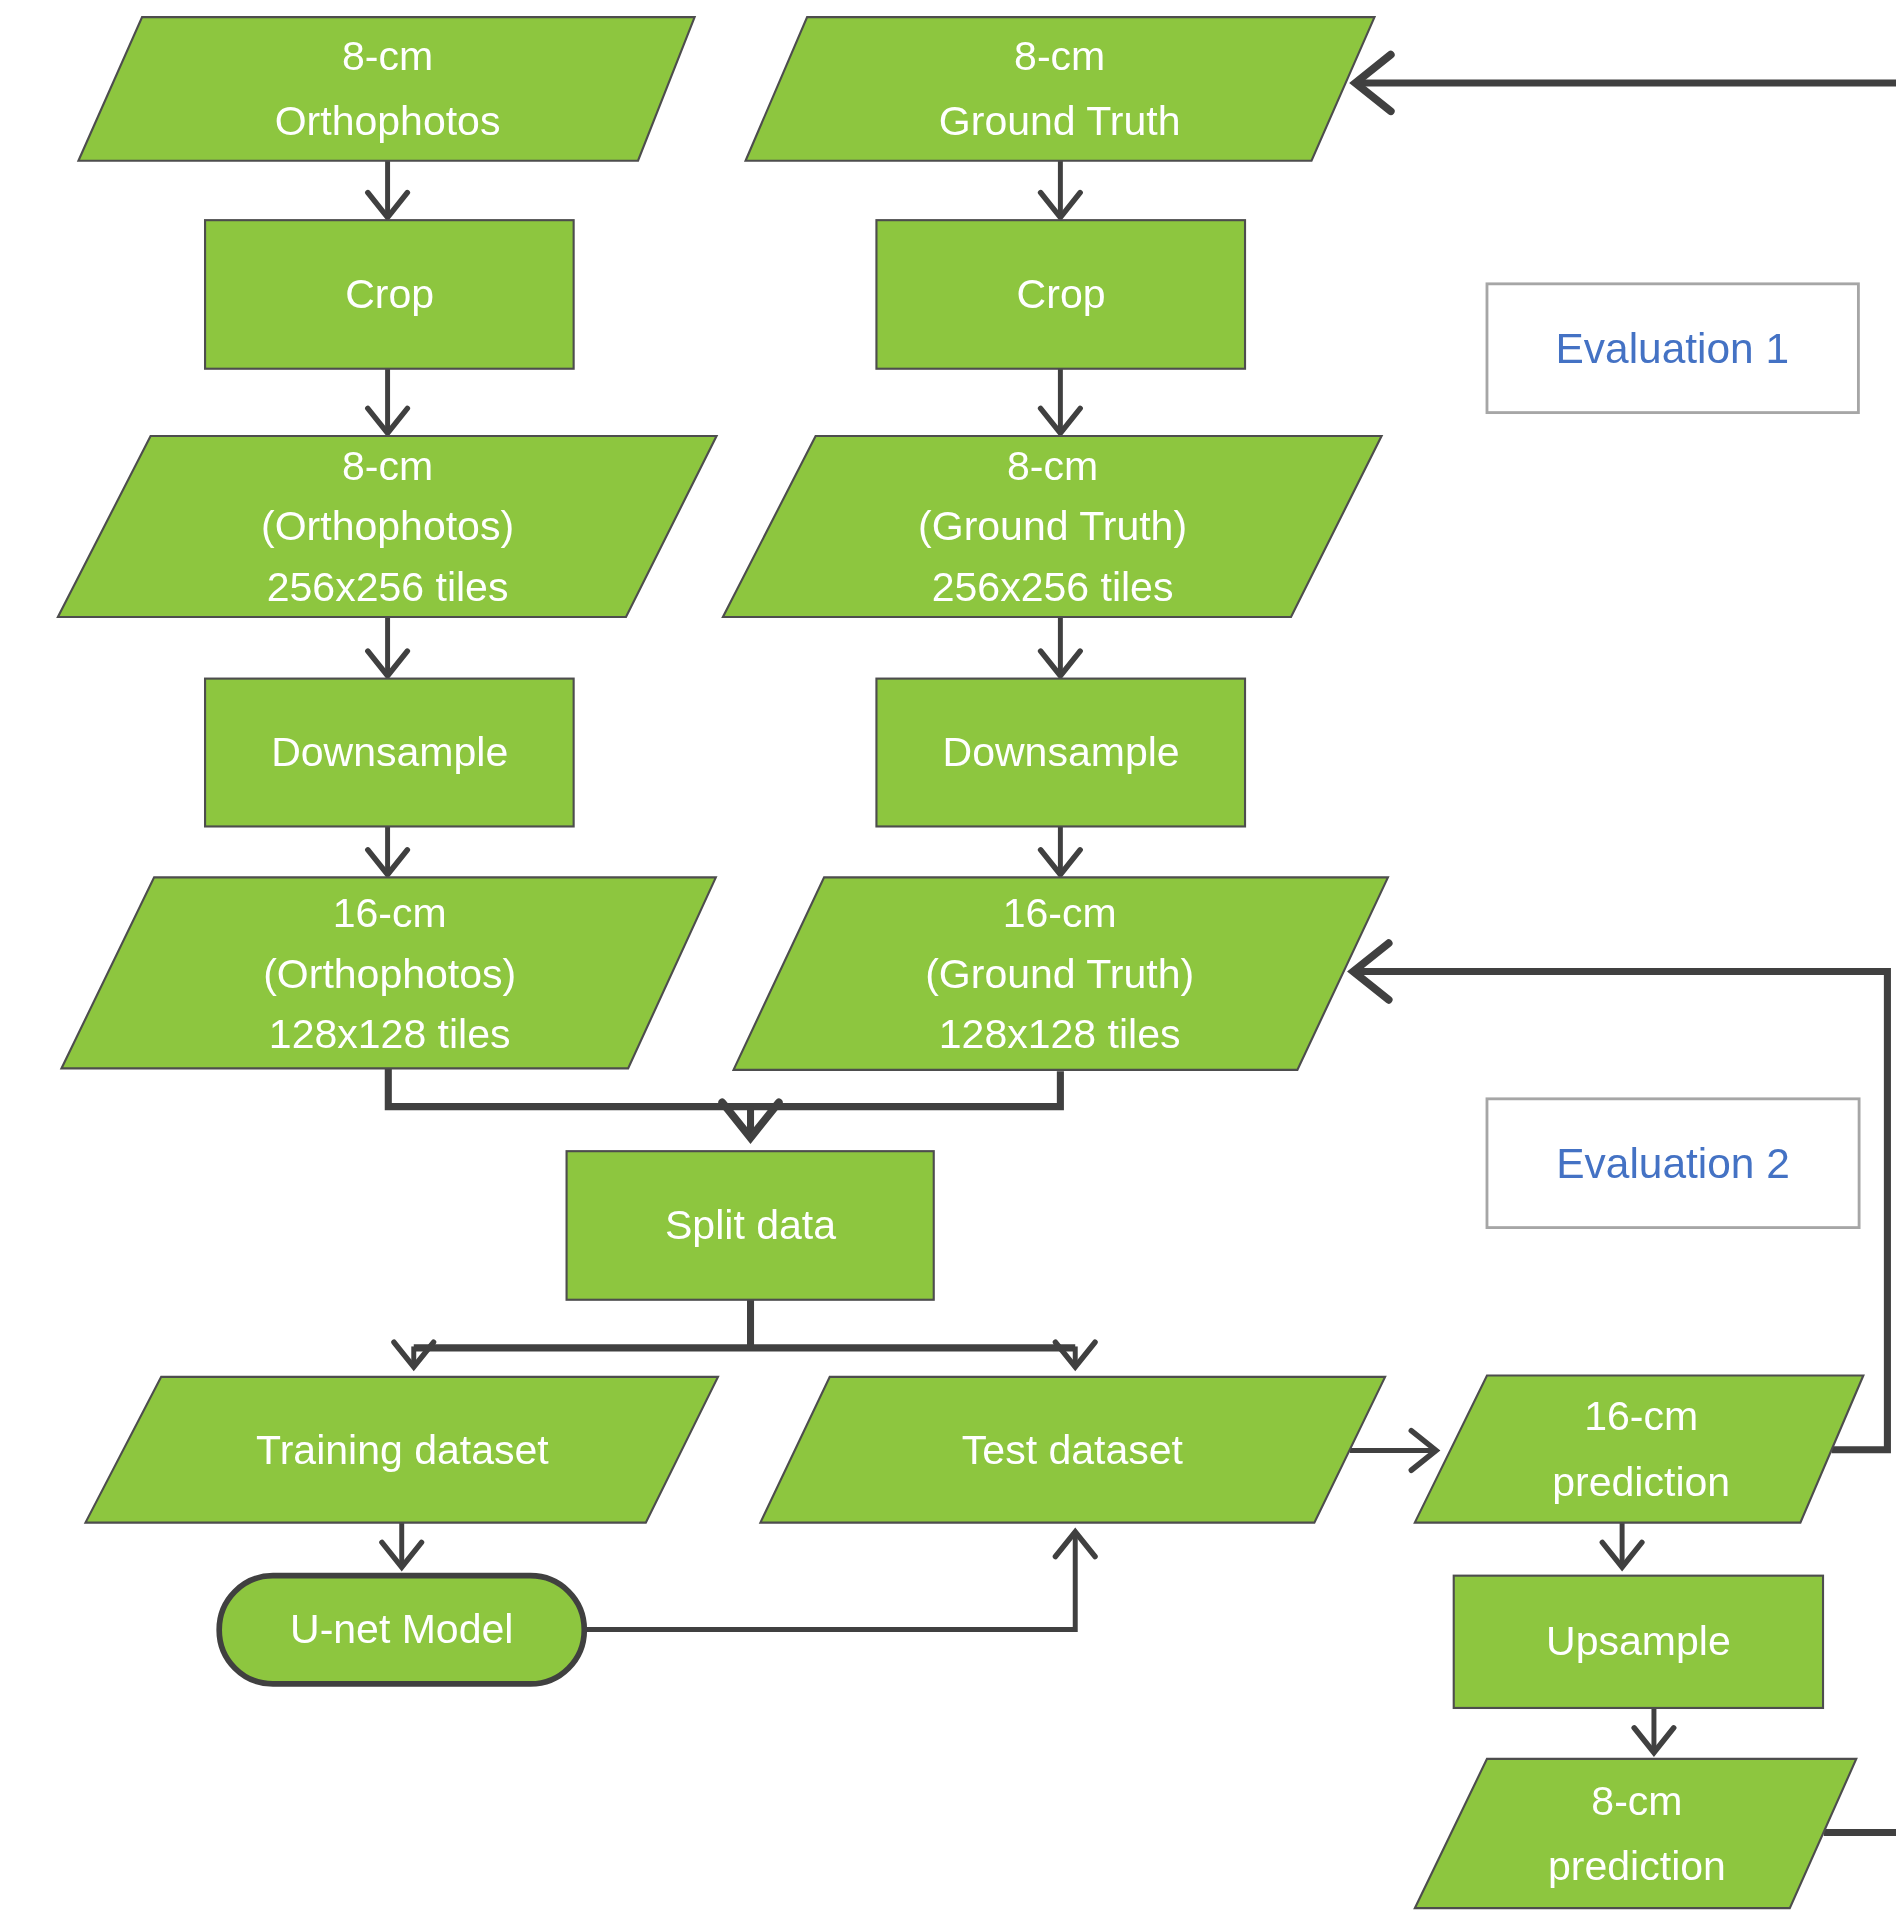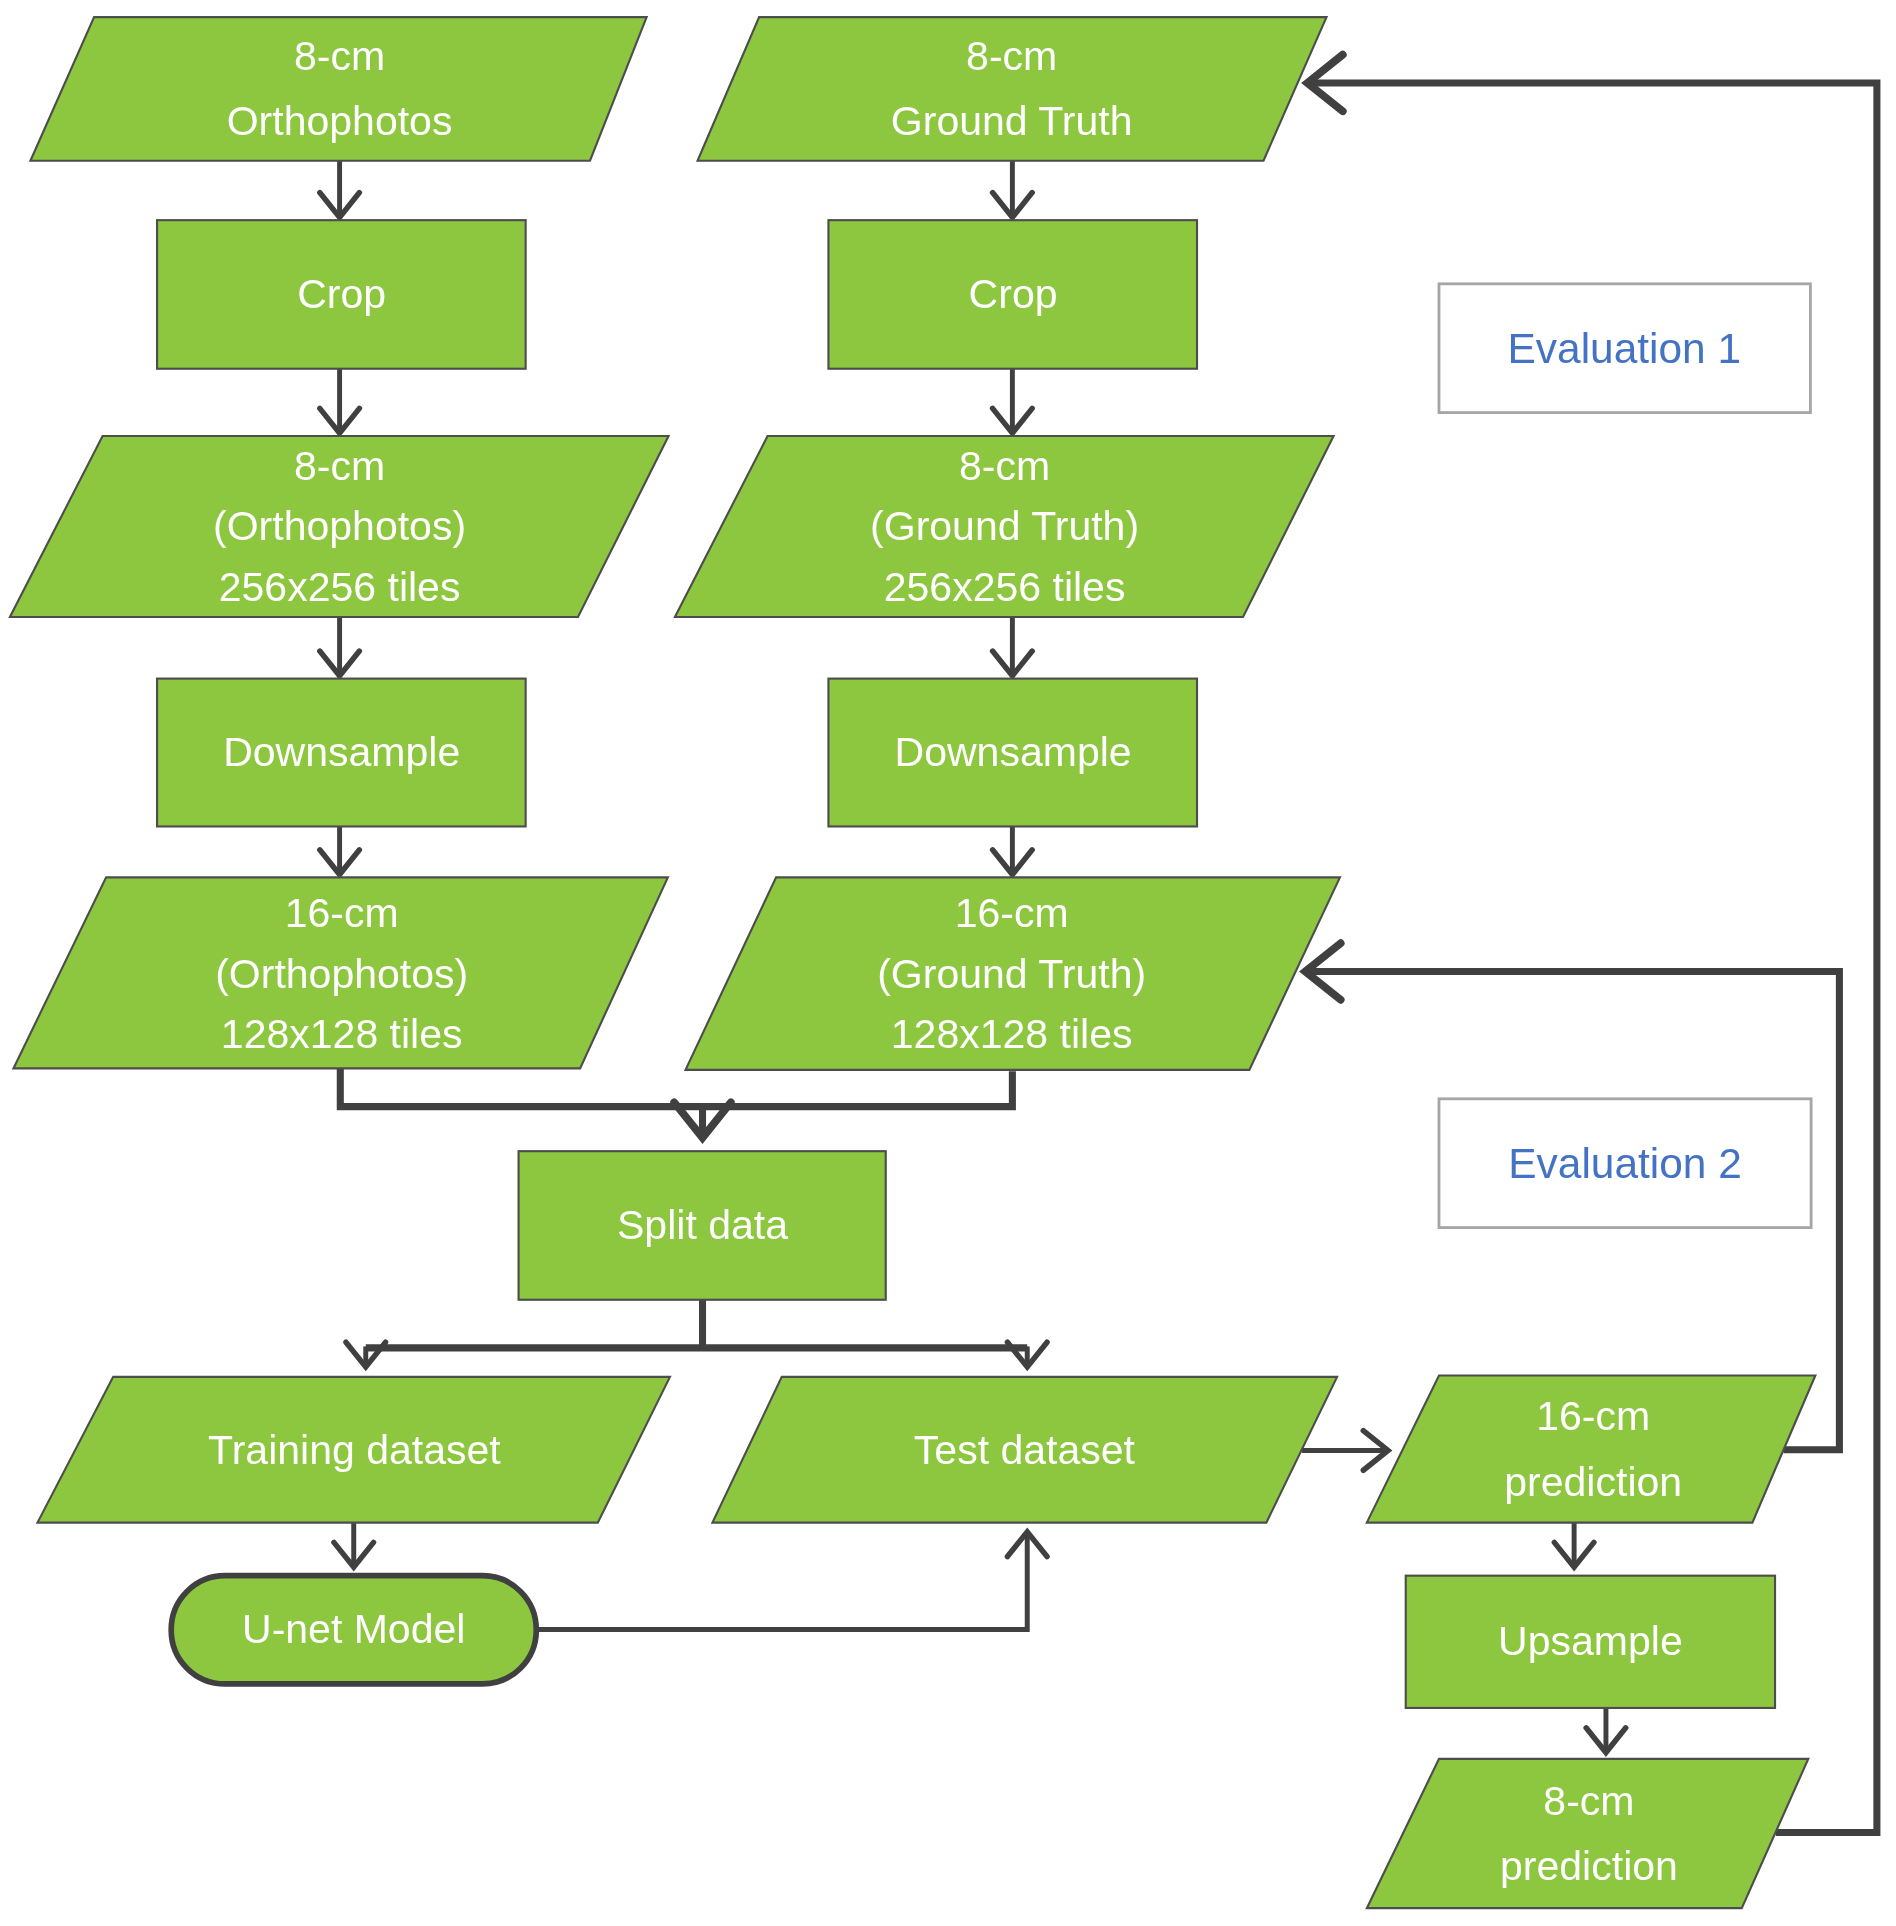--- a/index.html
+++ b/index.html
@@ -5,21 +5,21 @@
   :root{
     --node-fill:#8DC63F;
     --node-stroke:#4D4D4D;
     --line-color:#404040;
     --text-color:#FFFFFF;
     --eval-text:#4472C4;
     --eval-border:#A6A6A6;
     --bg:#FFFFFF;
   }
   html,body{margin:0;padding:0;background:var(--bg);}
-  .diagram-wrap{width:1700px;height:1926px;background:var(--bg);}
+  .diagram-wrap{width:1700px;height:1926px;background:var(--bg);margin-left:48px;}
   svg{display:block;font-family:"Liberation Sans", sans-serif;}
   .para, .proc{fill:var(--node-fill);stroke:var(--node-stroke);stroke-width:3;}
   .terminator{fill:var(--node-fill);stroke:var(--line-color);stroke-width:8;}
   .node-text{fill:var(--text-color);font-size:58px;text-anchor:middle;dominant-baseline:central;}
   .eval-box{fill:#FFFFFF;stroke:var(--eval-border);stroke-width:4;}
   .eval-text{fill:var(--eval-text);font-size:60px;text-anchor:middle;dominant-baseline:central;}
   .flow{fill:none;stroke:var(--line-color);stroke-width:7;}
   .thick{fill:none;stroke:var(--line-color);stroke-width:10;}
   .arrowhead{fill:none;stroke:var(--line-color);stroke-width:1.1;stroke-linecap:round;}
 </style>

